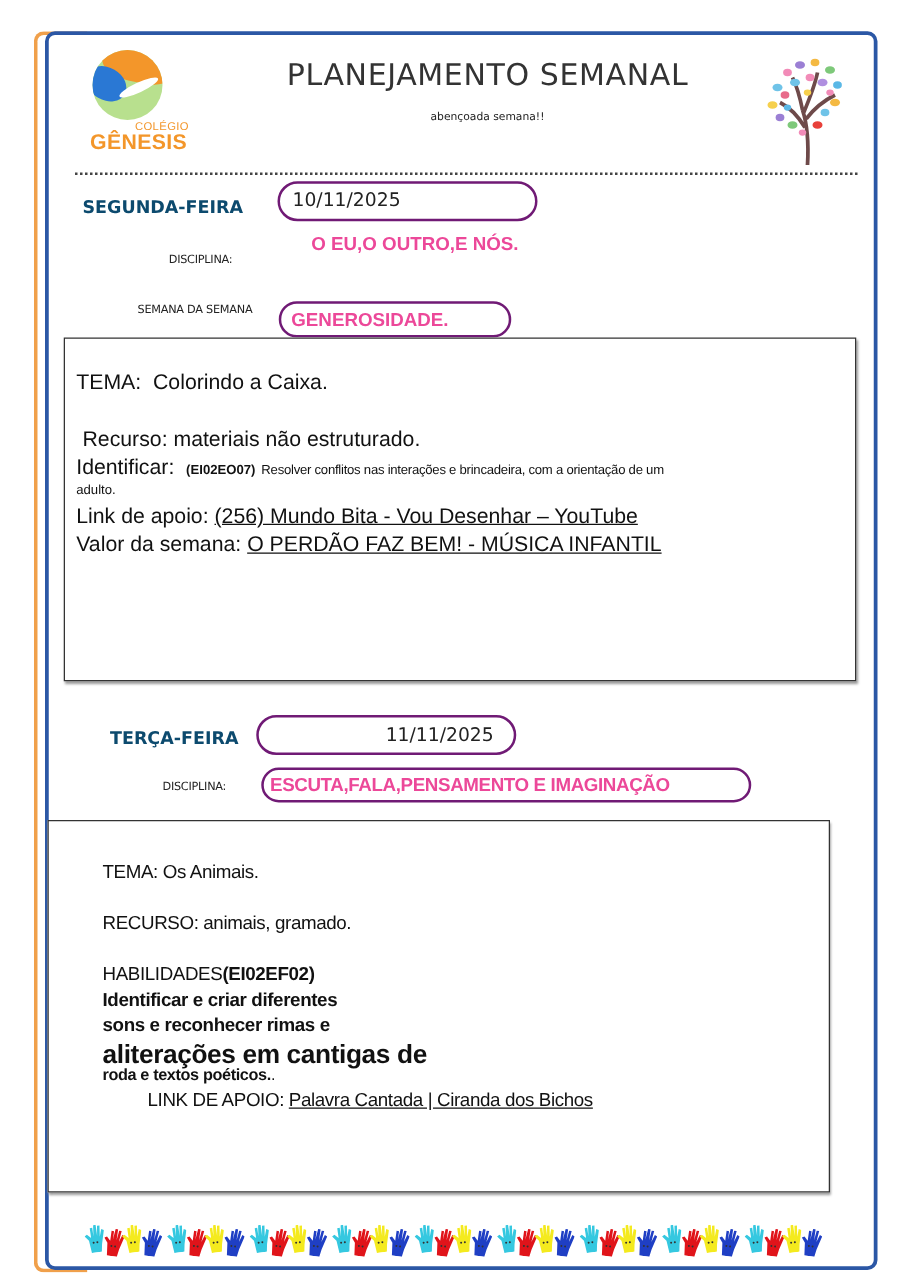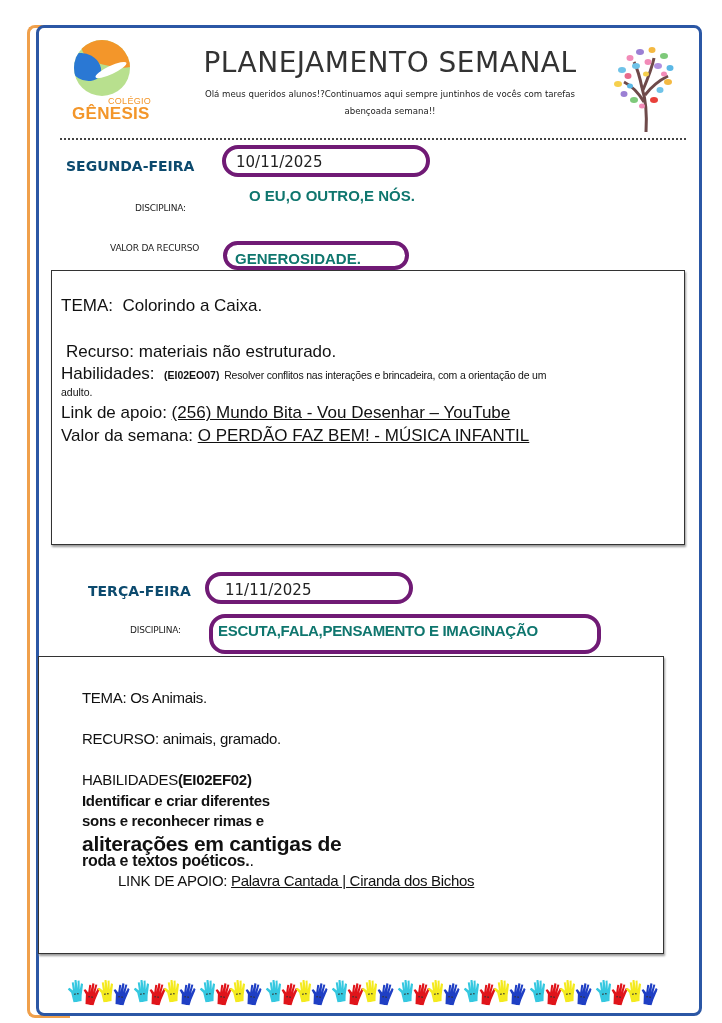--- a/index.html
+++ b/index.html
@@ -6,29 +6,29 @@
   body { width:722px; height:1023px; position:relative; overflow:hidden; font-family:"Liberation Sans", sans-serif; color:#111; }
   .orange-frame { position:absolute; left:27px; top:25px; width:40px; height:987px; border:3px solid #f0a04b; border-right:none; border-radius:8px 0 0 8px; }
   .page-frame { position:absolute; left:36px; top:25px; width:660px; height:985px; border:3px solid #2b57a5; border-radius:8px; background:#fff; }
   .logo { position:absolute; left:68px; top:40px; width:92px; height:86px; }
   .logo-circle { position:absolute; left:6px; top:0; width:56px; height:56px; border-radius:50%; overflow:hidden; background:#b8e08e; }
   .logo-circle .o { position:absolute; left:8px; top:-8px; width:60px; height:34px; background:#f3962a; border-radius:50% 50% 40% 40%; transform:rotate(12deg); }
   .logo-circle .b { position:absolute; left:-6px; top:14px; width:34px; height:26px; background:#2a78d4; border-radius:50%; transform:rotate(30deg); }
   .logo-circle .w { position:absolute; left:20px; top:26px; width:34px; height:8px; background:#fff; border-radius:50%; transform:rotate(-25deg); }
   .logo .colegio { position:absolute; left:40px; top:56px; font-size:9px; color:#f3962a; font-weight:normal; letter-spacing:0.3px; }
   .logo .genesis { position:absolute; left:4px; top:64px; font-size:17px; font-weight:bold; color:#f3962a; letter-spacing:0.3px; }
-  .title { position:absolute; left:195px; top:46px; width:390px; text-align:center; font-family:"DejaVu Sans", sans-serif; font-size:28px; color:#333; letter-spacing:0.5px; font-weight:normal; }
+  .title { position:absolute; left:195px; top:46px; width:390px; text-align:center; font-family:"DejaVu Sans", sans-serif; font-size:24px; color:#333; letter-spacing:0.5px; font-weight:normal; }
   .intro { position:absolute; left:176px; top:86px; width:428px; text-align:center; font-family:"DejaVu Sans", sans-serif; font-size:8.6px; line-height:17px; color:#222; }
   .tree { position:absolute; left:610px; top:40px; width:70px; height:95px; }
   .dotted { position:absolute; left:60px; top:138px; width:626px; border-top:2px dotted #444; }
   .day-label { position:absolute; font-family:"DejaVu Sans", sans-serif; font-weight:bold; font-size:14px; color:#0c4a6e; }
   .small-label { position:absolute; font-family:"DejaVu Sans", sans-serif; font-size:9px; color:#222; letter-spacing:-0.2px; }
-  .rbox { position:absolute; border:4px solid #701a75; border-radius:16px; background:#fff; box-sizing:border-box; }
+  .rbox { position:absolute; border:2px solid #701a75; border-radius:16px; background:#fff; box-sizing:border-box; }
   .date-text { font-family:"DejaVu Sans", sans-serif; font-size:15px; color:#222; }
-  .bold-val { font-family:"Liberation Sans", sans-serif; font-weight:bold; color:#0f766e; }
+  .bold-val { font-family:"Liberation Sans", sans-serif; font-weight:bold; color:#ec4899; }
   .content-box { position:absolute; border:1px solid #333; box-shadow:1px 2px 2px #999; background:#fff; box-sizing:border-box; }
   .line { position:absolute; white-space:nowrap; font-family:"Liberation Sans", sans-serif; color:#111; }
   .u { text-decoration:underline; }
   .hands { position:absolute; left:68px; top:980px; width:600px; height:28px; display:flex; gap:0; }
   .hand-group { display:flex; margin-right:6px; }
   .hand { width:16px; height:22px; position:relative; margin-right:-1px; }
 </style>
 </head>
 <body>
 
@@ -40,21 +40,20 @@
     <div class="o"></div>
       <div class="b"></div>
       <div class="w"></div>
   </div>
   <span class="colegio">COLÉGIO</span>
   <span class="genesis">GÊNESIS</span>
 </div>
 
 <div class="title">PLANEJAMENTO SEMANAL</div>
 <div class="intro">
-  <div>Olá meus  queridos alunos!?Continuamos aqui sempre  juntinhos de vocês com tarefas</div>
   <div>abençoada  semana!!</div>
 </div>
 
 <svg class="tree" viewBox="0 0 70 95">
   <path d="M36 92 C37 75 36 60 32 48 M34 62 C28 52 22 46 14 42 M35 55 C42 46 50 40 58 36 M32 48 C30 38 28 30 24 22 M33 50 C38 38 42 28 44 18" stroke="#6e4a4a" stroke-width="3" fill="none"></path>
   <g>
     <ellipse cx="12" cy="30" rx="4" ry="3" fill="#6fc3e8"></ellipse>
     <ellipse cx="20" cy="18" rx="3.5" ry="3" fill="#f28bb8"></ellipse>
     <ellipse cx="30" cy="12" rx="4" ry="3" fill="#9b7fd4"></ellipse>
     <ellipse cx="42" cy="10" rx="3.5" ry="3" fill="#f4b942"></ellipse>
@@ -78,65 +77,65 @@
 </svg>
 
 <div class="dotted"></div>
 
 <div class="day-label" style="left:66px; top:158px;">SEGUNDA-FEIRA</div>
 <div class="rbox" style="left:222px; top:145px; width:208px; height:32px; padding:4px 10px;">
   <span class="date-text">10/11/2025</span>
 </div>
 <div class="small-label" style="left:135px; top:203px;">DISCIPLINA:</div>
 <div class="bold-val" style="position:absolute; left:249px; top:187px; font-size:15px;">O EU,O OUTRO,E NÓS.</div>
-<div class="small-label" style="left:110px; top:243px;">VALOR DA RECURSO</div>
+<div class="small-label" style="left:110px; top:243px;">SEMANA DA SEMANA</div>
 <div class="rbox" style="left:223px; top:241px; width:186px; height:29px; padding:5px 8px;">
   <span class="bold-val" style="font-size:15px;">GENEROSIDADE.</span>
 </div>
 
 <div class="content-box" style="left:51px; top:270px; width:634px; height:275px;"></div>
 <div class="line" style="left:61px; top:296px; font-size:17px;">
   <span>TEMA:</span>&nbsp;
   <span>Colorindo a Caixa.</span>
 </div>
 <div class="line" style="left:66px; top:342px; font-size:17px;">Recurso: materiais não estruturado.</div>
 <div class="line" style="left:61px; top:364px; font-size:17px;">
-  <span>Habilidades:</span>
+  <span>Identificar:</span>
   &nbsp;<span style="font-size:10.5px; font-weight:bold;">(EI02EO07)</span>
   <span style="font-size:10.5px; letter-spacing:-0.2px;">Resolver conflitos nas interações e brincadeira, com  a orientação de um</span>
 </div>
 <div class="line" style="left:61px; top:386px; font-size:10.5px;">adulto.</div>
 <div class="line" style="left:61px; top:403px; font-size:17px;">
   <span>Link de apoio:</span>
   <span class="u">(256) Mundo  Bita - Vou  Desenhar – YouTube</span>
 </div>
 <div class="line" style="left:61px; top:426px; font-size:17px;">
   <span>Valor da semana:</span>
   <span class="u">O PERDÃO  FAZ BEM! - MÚSICA  INFANTIL</span>
 </div>
 
 <div class="day-label" style="left:88px; top:583px;">TERÇA-FEIRA</div>
-<div class="rbox" style="left:205px; top:572px; width:208px; height:32px; padding:5px 16px; text-align:left;">
+<div class="rbox" style="left:205px; top:572px; width:208px; height:32px; padding:5px 16px; text-align:right;">
   <span class="date-text">11/11/2025</span>
 </div>
 <div class="small-label" style="left:130px; top:625px;">DISCIPLINA:</div>
-<div class="rbox" style="left:209px; top:614px; width:392px; height:40px; padding:4px 5px;">
+<div class="rbox" style="left:209px; top:614px; width:392px; height:28px; padding:4px 5px;">
   <span class="bold-val" style="font-size:15px; letter-spacing:-0.3px;">ESCUTA,FALA,PENSAMENTO E IMAGINAÇÃO</span>
 </div>
 
 <div class="content-box" style="left:38px; top:656px; width:626px; height:298px;"></div>
 <div class="line" style="left:82px; top:689px; font-size:15px; letter-spacing:-0.3px;">TEMA: Os Animais.</div>
 <div class="line" style="left:82px; top:730px; font-size:15px; letter-spacing:-0.3px;">RECURSO: animais, gramado.</div>
 <div class="line" style="left:82px; top:771px; font-size:15px; letter-spacing:-0.3px;">
   <span>HABILIDADES</span><b>(EI02EF02)</b>
 </div>
 <div class="line" style="left:82px; top:792px; font-size:15px; font-weight:bold; letter-spacing:-0.3px;">Identificar e criar diferentes</div>
 <div class="line" style="left:82px; top:812px; font-size:15px; font-weight:bold; letter-spacing:-0.3px;">sons e reconhecer rimas e</div>
 <div class="line" style="left:82px; top:832px; font-size:21px; font-weight:bold; letter-spacing:-0.3px;">aliterações em cantigas de</div>
-<div class="line" style="left:82px; top:852px; font-size:16px; letter-spacing:-0.3px;">
+<div class="line" style="left:82px; top:852px; font-size:13px; letter-spacing:-0.3px;">
   <b>roda e textos poéticos.</b><span>.</span>
 </div>
 <div class="line" style="left:82px; top:872px; font-size:15px; letter-spacing:-0.3px;margin-left:36px;">
   <span>LINK DE APOIO:</span>
   <span class="u">Palavra  Cantada | Ciranda dos Bichos</span>
 </div>
 
 <div class="hands" id="hands">
     <div class="hand-group">
       <svg class="hand" viewBox="0 0 16 22" style="transform: rotate(-8deg); margin-top: 0px;">

